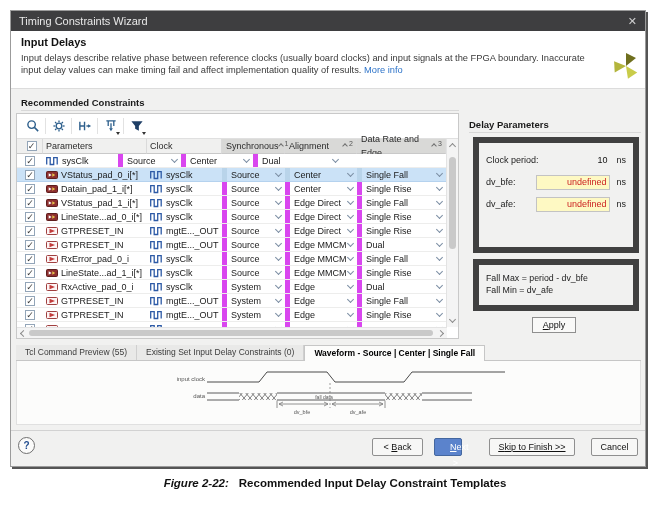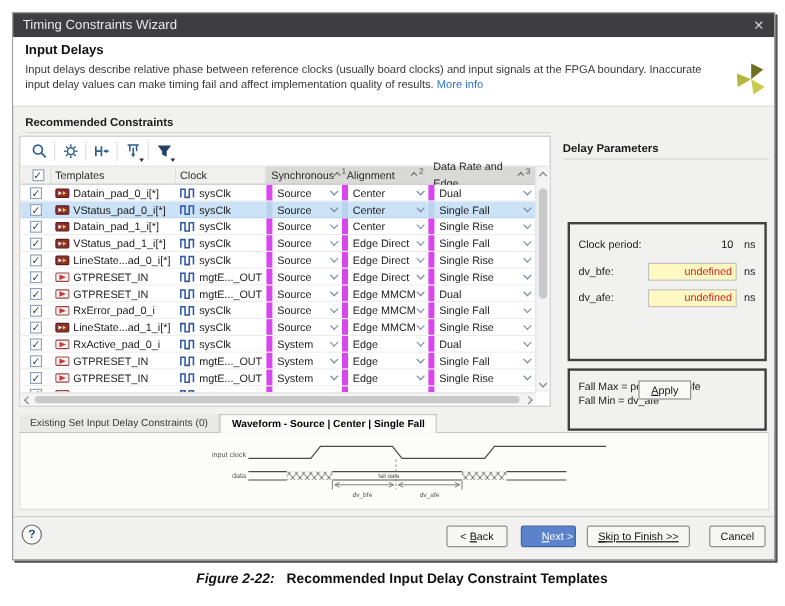--- a/index.html
+++ b/index.html
@@ -59,21 +59,21 @@
   .vthumb { position:absolute; left:2px; top:18px; width:7px; height:92px; background:#c9c9c9; border-radius:4px; }
   .arrow { position:absolute; width:5px; height:5px; }
   .a-up   { left:3px; top:5px;    border-left:1.2px solid #8a8a8a; border-top:1.2px solid #8a8a8a;   transform:rotate(45deg); }
   .a-down { left:3px; bottom:5px; border-right:1.2px solid #8a8a8a; border-bottom:1.2px solid #8a8a8a; transform:rotate(45deg); }
   .hscroll { position:absolute; left:0; bottom:0; height:11px; width:430px; border-top:1px solid #e3e3e3; background:#f4f4f4; }
   .hthumb { position:absolute; left:12px; top:2px; height:6px; width:404px; background:#c9c9c9; border-radius:3px; }
   .a-left  { left:4px; top:3px;  border-left:1.2px solid #8a8a8a; border-bottom:1.2px solid #8a8a8a; transform:rotate(45deg); }
   .a-right { right:4px; top:3px; border-right:1.2px solid #8a8a8a; border-top:1.2px solid #8a8a8a;   transform:rotate(45deg); }
 
   
-  .box { position:absolute; border:2px solid #404040;margin-top:48px; }
+  .box { position:absolute; border:6px solid #404040; }
   .box1 { left:462px; top:126px; width:166px; height:116px; padding:9px 7px; }
   .param-row { display:flex; align-items:center; height:16px; margin-bottom:6px; font-size:9px; color:#222; }
   .param-row .lbl { width:58px; }
   .param-val { width:74px; text-align:right; padding-right:3px; color:#111; }
   .param-input { width:74px; height:15px; border:1px solid #c3c3c3; background:#fef9c3; color:#cc2222; font-size:9px;
                  text-align:right; padding-right:3px; font-family:"Liberation Sans", sans-serif; }
   .param-row .unit { margin-left:6px; }
   .box2 { left:462px; top:248px; width:166px; height:52px; padding:7px 7px; font-size:8.8px; line-height:12px; color:#222; }
   .apply-btn { position:absolute; left:521px; top:306px; width:44px; height:16px; background:#f9f9f8; border:1px solid #8f8f8f;
                font-size:9px; text-align:center; line-height:14px; color:#111; }
@@ -86,21 +86,21 @@
   .wave { position:absolute; left:155px; top:2px; }
 
   
   .footrule { position:absolute; left:0; top:419px; width:100%; height:1px; background:#d2d2d2; }
   .help-btn { position:absolute; left:7px; top:426px; width:17px; height:17px; border-radius:50%; border:1px solid #707070;
               color:#234e8f; font-weight:bold; font-size:10px; text-align:center; line-height:15px; background:#fbfbfa; }
   .btn { position:absolute; top:427px; height:18px; font-size:9px; background:#f7f7f6; border:1px solid #8f8f8f; border-radius:2px;
          text-align:center; line-height:16px; color:#111; }
   .btn u { text-decoration:underline; }
   .btn-back { left:361px; width:51px; }
-  .btn-next { left:423px; width:46px; background:#5b83cc; border-color:#44679f; color:#fff;padding-left:15px; }
+  .btn-next { left:423px; width:28px; background:#5b83cc; border-color:#44679f; color:#fff;padding-left:15px; }
   .btn-skip { left:478px; width:86px;text-decoration:underline; }
   .btn-cancel { left:580px; width:47px; }
 
   
   .caption { position:absolute; left:8px; top:477px; width:654px; text-align:center; font-size:11.5px; color:#111; }
   .caption .fig { font-style:italic; font-weight:bold; margin-right:10px; }
   .caption .figtitle { font-weight:bold; }
 </style>
 </head>
 <body>
@@ -179,21 +179,21 @@
             </svg>
           <span class="dd-caret"></span>
         </span>
       </div>
 
       <div class="thead">
         <div class="c-check th">
             <span class="checkbox">✓</span>
           </div>
         <div class="c-iface th">
-            <span>Templates</span>
+            <span>Parameters</span>
           </div>
         <div class="c-clock th">
             <span>Clock</span>
           </div>
         <div class="c-sync th dd">
             <span>Synchronous</span>
             <span class="sort">
               <i class="caret-up"></i>
               <b>1</b>
             </span>
@@ -212,30 +212,20 @@
               <b>3</b>
             </span>
           </div>
       </div>
 
       <div class="tbody" id="tbody">
   <div class="trow">
     <div class="c c-check">
               <span class="checkbox">✓</span>
             </div>
-    <div class="c c-iface">
-      <span class="pico">
-                <svg width="12" height="10" viewBox="0 0 12 10">
-                  <rect x="0.5" y="1.5" width="11" height="7" rx="1" fill="#8d2f2f" stroke="#5e1d1d"></rect>
-                  <path d="M2.7 3.2 L5.6 5 L2.7 6.8 Z" fill="#fff"></path>
-                  <path d="M6.3 3.2 L9.2 5 L6.3 6.8 Z" fill="#e8c54a"></path>
-                </svg>
-              </span>
-      <span class="iface-txt">Datain_pad_0_i[*]</span>
-    </div>
     <div class="c c-clock">
       <span class="cico">
                 <svg width="13" height="10" viewBox="0 0 13 10">
                   <path d="M0.7 8.5 L0.7 1.7 L4.2 1.7 L4.2 8.5 L7.7 8.5 L7.7 1.7 L11.2 1.7 L11.2 8.5" fill="none" stroke="#2d5aa6" stroke-width="1.3"></path>
                 </svg>
               </span>
       <span class="clock-txt">sysClk</span>
     </div>
     <div class="c c-dd c-sync">
               <span class="txt">Source</span>
@@ -706,20 +696,21 @@
         <span class="unit">ns</span>
       </div>
     </div>
     <div class="box box2">
       <div>Fall Max = period - dv_bfe</div>
       <div>Fall Min = dv_afe</div>
     </div>
     <div class="apply-btn"><u>A</u>pply</div>
 
     <div class="tabbar">
+      <div class="tab">Tcl Command Preview (55)</div>
       <div class="tab">Existing Set Input Delay Constraints (0)</div>
       <div class="tab active">Waveform - Source | Center | Single Fall</div>
     </div>
     <div class="tabcontent">
       <svg class="wave" width="345" height="58" viewBox="0 0 345 58">
 
         <text x="33" y="18" text-anchor="end" font-size="6" fill="#555">input clock</text>
         <text x="33" y="35" text-anchor="end" font-size="6" fill="#555">data</text>
 
         <path d="M35 19 H87 L95 9 H155 L163 19 H232 L240 9 H333" fill="none" stroke="#4a4a4a" stroke-width="1"></path>

